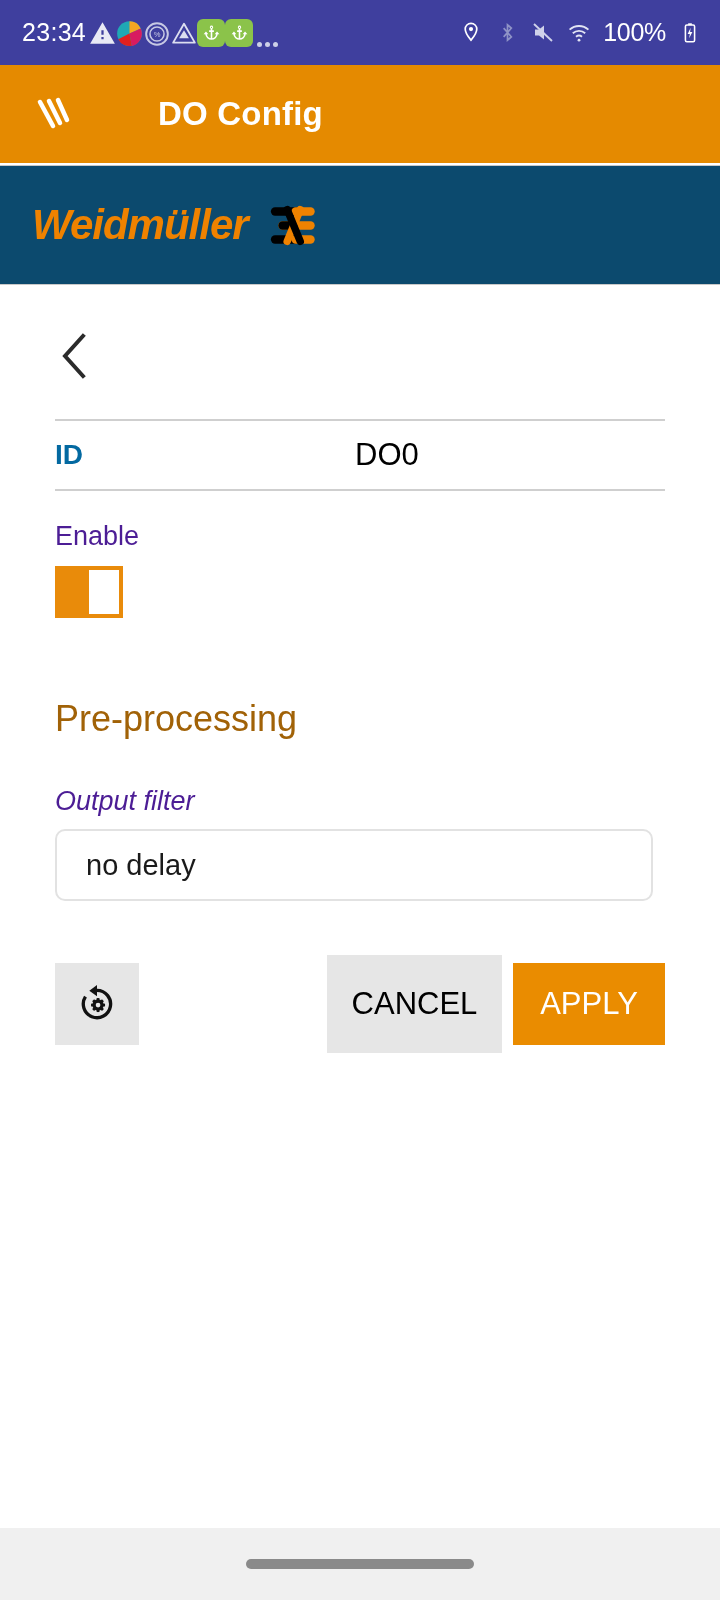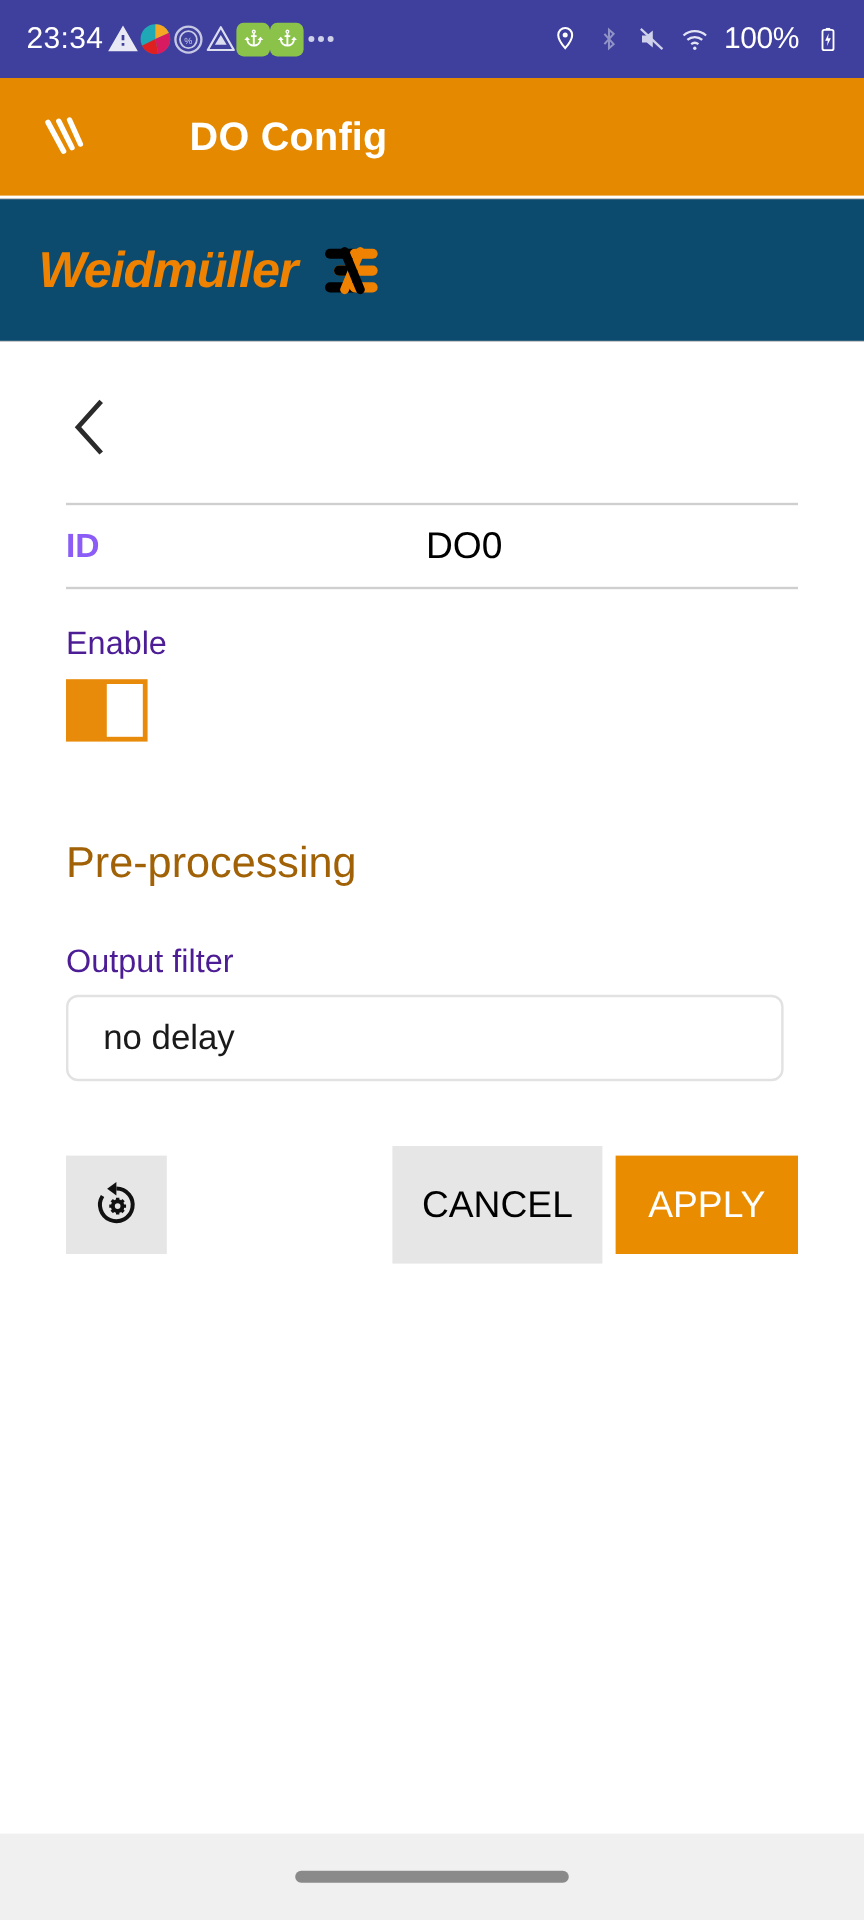--- a/index.html
+++ b/index.html
@@ -22,21 +22,21 @@
     position: absolute;
     top: 0; left: 0;
     width: 720px; height: 65px;
     background: #3f3f9e;
     display: flex;
     align-items: center;
     justify-content: space-between;
     padding: 0 18px 0 22px;
   }
   .sb-left, .sb-right { display: flex; align-items: center; }
-  .sb-left { gap: 0; }
+  .sb-left { gap: 0; align-items: flex-end; }
   .sb-right { gap: 12px; }
   .sb-clock {
     color: #ffffff;
     font-size: 25px;
     letter-spacing: 0.3px;
     margin-right: 3px;
   }
   .sb-pct {
     color: #ffffff;
     font-size: 25px;
@@ -104,21 +104,21 @@
   .back-icon { width: 40px; height: 52px; display: block; cursor: pointer; }
 
   .id-row {
     margin: 37px 55px 0 55px;
     border-top: 2px solid #cfcfcf;
     border-bottom: 2px solid #cfcfcf;
     height: 72px;
     display: flex;
     align-items: center;
   }
-  .id-label { font-size: 28px; font-weight: bold; color: #8b5cf6; width: 300px; }
+  .id-label { font-size: 28px; font-weight: bold; color: #0369a1; width: 300px; }
   .id-value { font-size: 31px; color: #000; }
 
   .field-label {
     font-size: 27px;
     color: #4c1d95;
     margin: 0 0 0 55px;
   }
   .enable-label { margin-top: 30px; }
 
   .switch {
@@ -149,21 +149,21 @@
     border-radius: 10px;
     background: #fff;
     display: flex;
     align-items: center;
     padding-left: 24px;
     font-size: 29px;
     color: #1a1a1a;
     cursor: pointer;
   }
 
-  .filter-label { margin-top: 46px; }
+  .filter-label { margin-top: 46px; font-style: italic; }
   .select-wide {
     margin: 12px 55px 0 55px;
     width: 598px; height: 72px;
     border: 2px solid #e2e2e2;
     border-radius: 10px;
     background: #fff;
     display: flex;
     align-items: center;
     padding-left: 29px;
     font-size: 29px;

